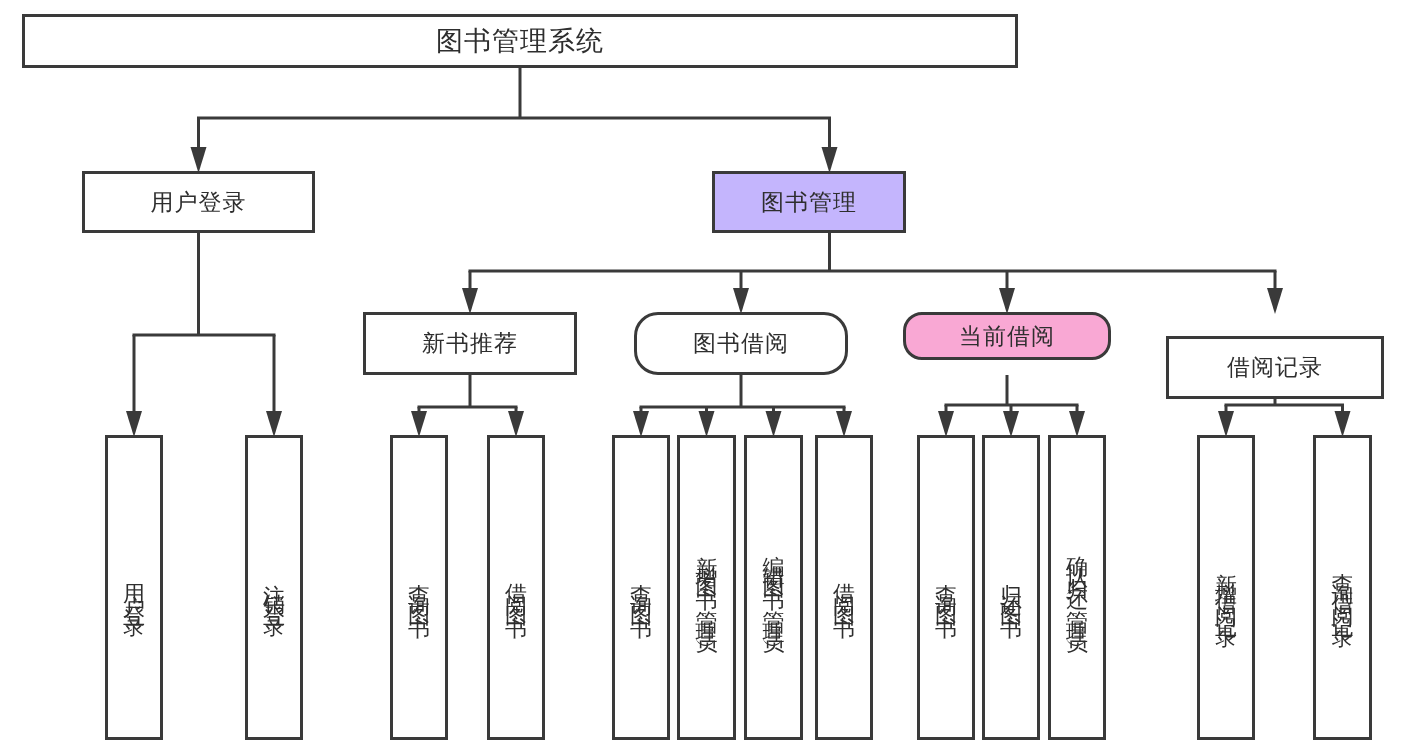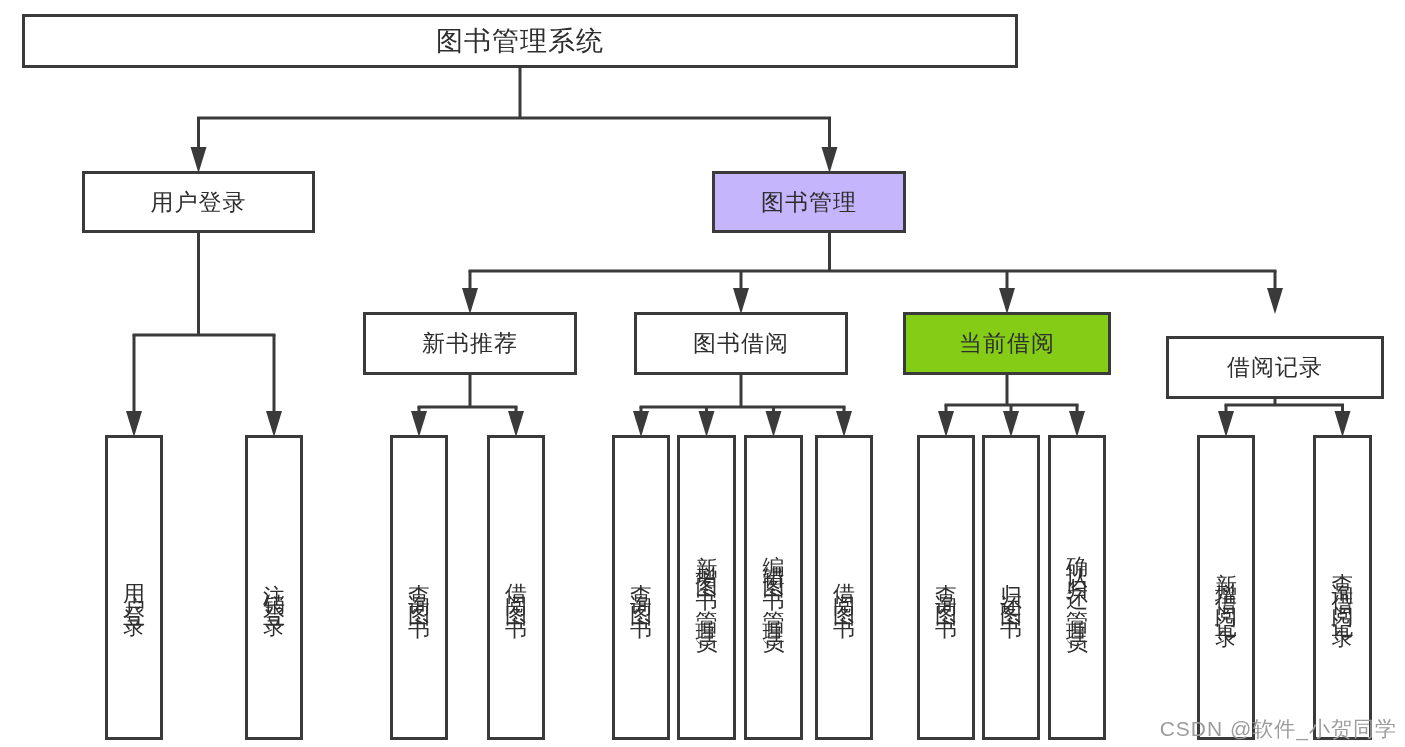--- a/index.html
+++ b/index.html
@@ -101,24 +101,24 @@
       </div>
       <div class="node h" style="left: 82px; top: 171px; width: 233px; height: 62px; border-color: rgb(58, 58, 58); background: rgb(255, 255, 255);">
         <span class="lbl" style="color: rgb(46, 46, 46);">用户登录</span>
       </div>
       <div class="node h" style="left: 712px; top: 171px; width: 194px; height: 62px; border-color: rgb(58, 58, 58); background: #c4b5fd; justify-content: center;">
         <span class="lbl" style="color: rgb(46, 46, 46);">图书管理</span>
       </div>
       <div class="node h" style="left: 363px; top: 312px; width: 214px; height: 63px; border-color: rgb(58, 58, 58); background: rgb(255, 255, 255);">
         <span class="lbl" style="color: rgb(46, 46, 46);">新书推荐</span>
       </div>
-      <div class="node h" style="left: 634px; top: 312px; width: 214px; height: 63px; border-color: rgb(58, 58, 58); background: rgb(255, 255, 255);">
+      <div class="node h" style="left: 634px; top: 312px; width: 214px; height: 63px; border-color: rgb(58, 58, 58); background: rgb(255, 255, 255); border-radius: 24px;">
         <span class="lbl" style="color: rgb(46, 46, 46);">图书借阅</span>
       </div>
-      <div class="node h" style="left: 903px; top: 312px; width: 208px; height: 63px; border-color: rgb(58, 58, 58); background: #84cc16;">
+      <div class="node h" style="left: 903px; top: 312px; width: 208px; height: 48px; border-color: rgb(58, 58, 58); background: #f9a8d4; border-radius: 19px;">
         <span class="lbl" style="color: rgb(46, 46, 46);">当前借阅</span>
       </div>
       <div class="node h" style="left: 1166px; top: 312px; width: 218px; height: 63px; border-color: rgb(58, 58, 58); background: rgb(255, 255, 255); margin-top: 24px;">
         <span class="lbl" style="color: rgb(46, 46, 46);">借阅记录</span>
       </div>
       <div class="node v" style="left: 105px; top: 435px; width: 58px; height: 305px; border-color: rgb(58, 58, 58); background: rgb(255, 255, 255);">
         <span class="lbl" style="color: rgb(46, 46, 46);">用户登录</span>
       </div>
       <div class="node v" style="left: 245px; top: 435px; width: 58px; height: 305px; border-color: rgb(58, 58, 58); background: rgb(255, 255, 255);">
         <span class="lbl" style="color: rgb(46, 46, 46);">注销登录</span>
@@ -150,14 +150,13 @@
       <div class="node v" style="left: 1048px; top: 435px; width: 58px; height: 305px; border-color: rgb(58, 58, 58); background: rgb(255, 255, 255);">
         <span class="lbl" style="color: rgb(46, 46, 46);">确认归还（管理员）</span>
       </div>
       <div class="node v" style="left: 1197px; top: 435px; width: 58px; height: 305px; border-color: rgb(58, 58, 58); background: rgb(255, 255, 255);">
         <span class="lbl" style="color: rgb(46, 46, 46);">新增借阅记录</span>
       </div>
       <div class="node v" style="left: 1313px; top: 435px; width: 59px; height: 305px; border-color: rgb(58, 58, 58); background: rgb(255, 255, 255);">
         <span class="lbl" style="color: rgb(46, 46, 46);">查询借阅记录</span>
       </div>
     </div>
-  <div id="watermark">CSDN @软件_小贺同学</div>
 </div>
 
 </body></html>

